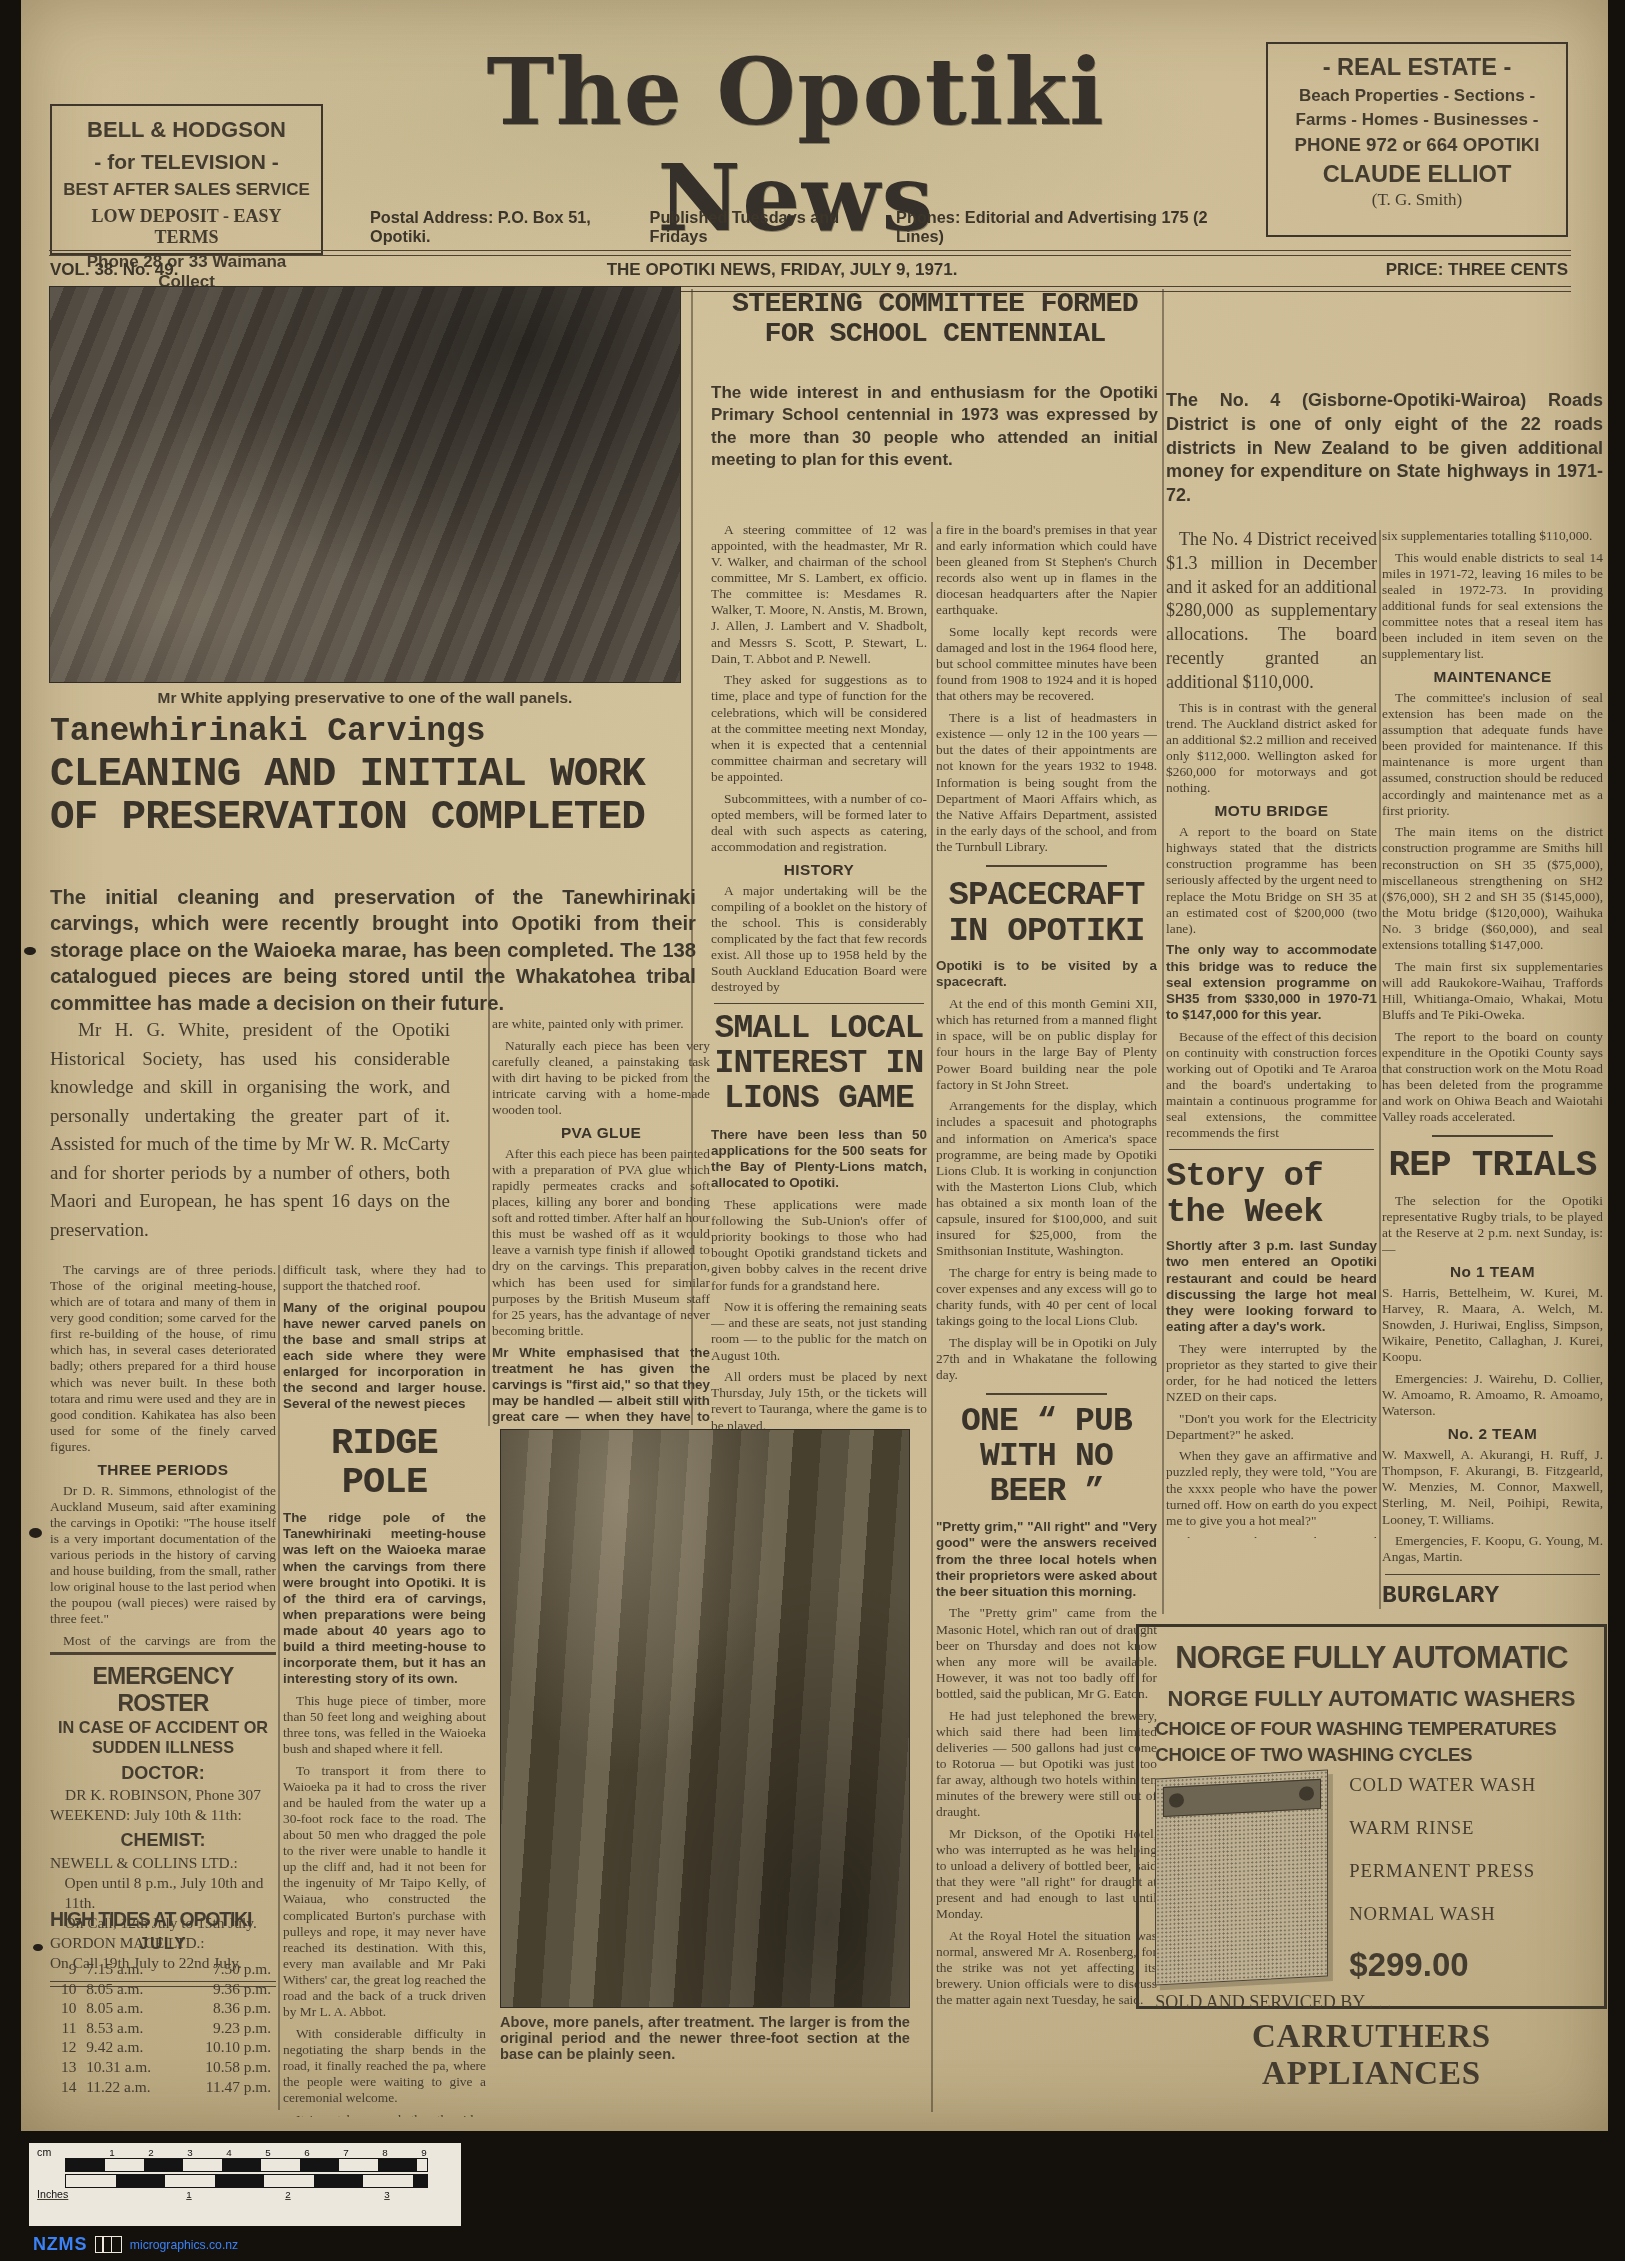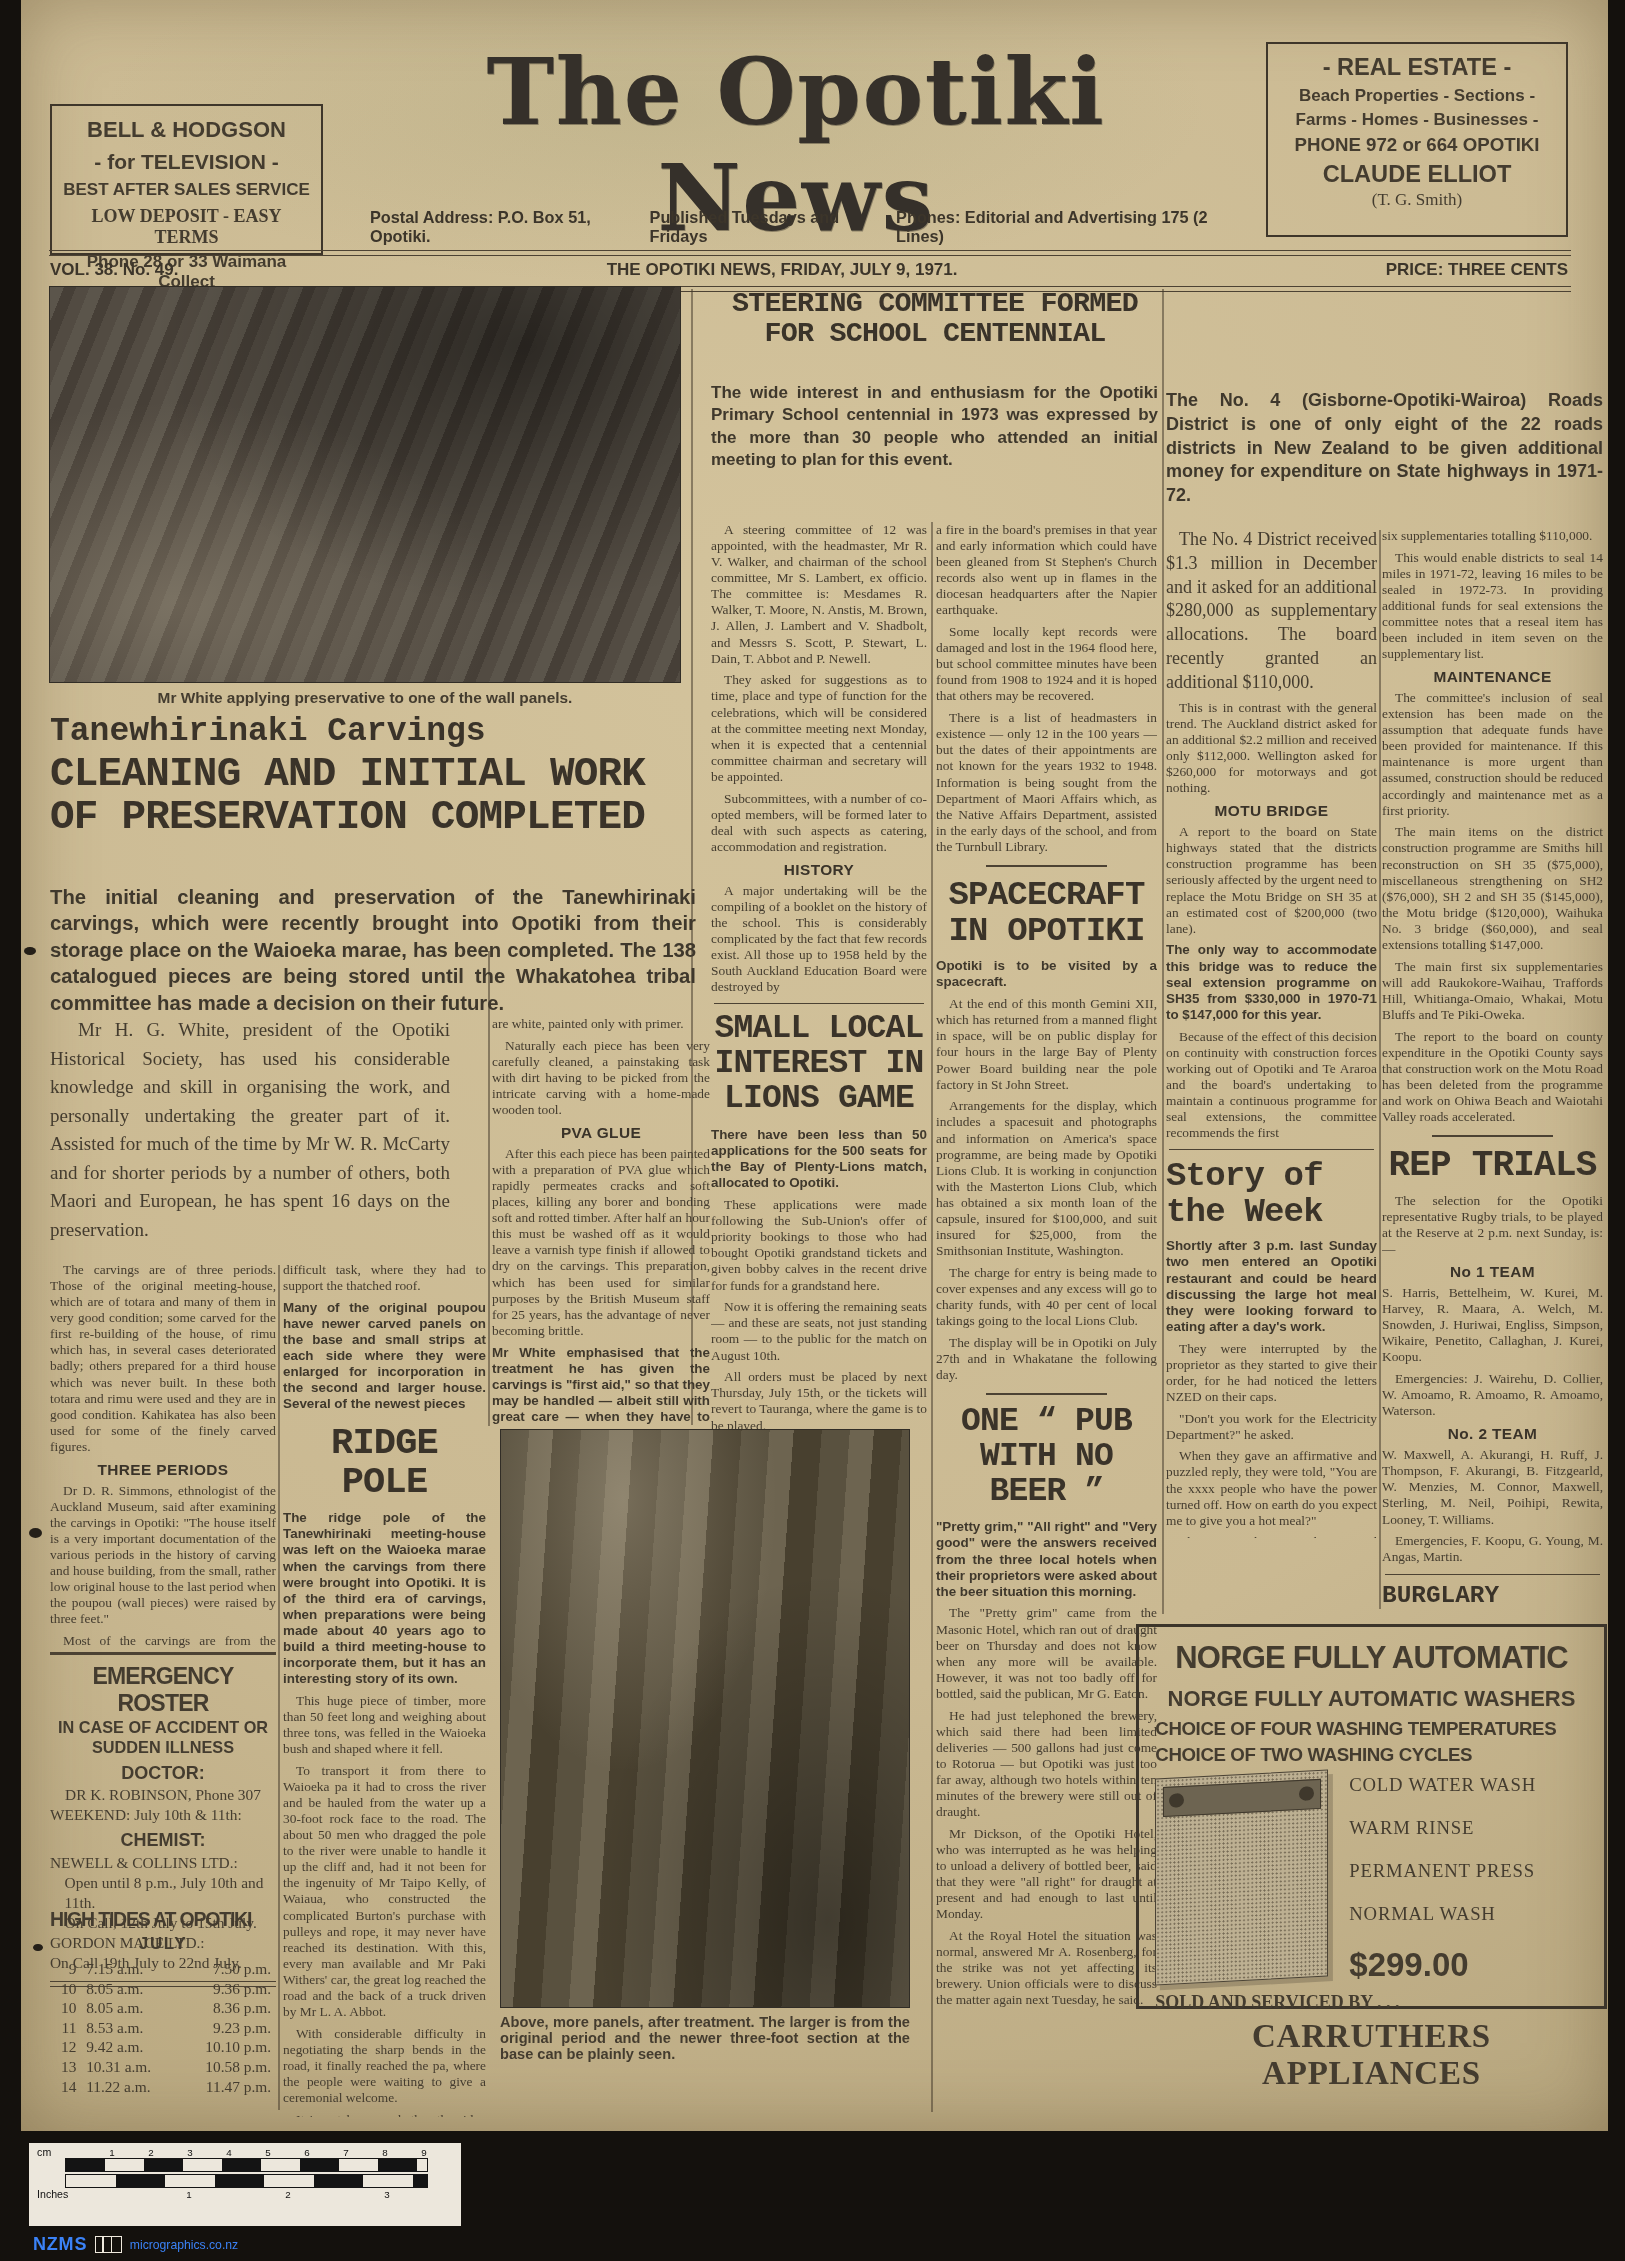--- a/index.html
+++ b/index.html
@@ -112,33 +112,33 @@
   #norge .flex{display:flex;margin-top:8.1px;}
   .washer{position:relative;width:171px;height:205px;border:1.6px solid #4a4234;
     background:radial-gradient(#756a55 0.8px, transparent 1px) 0 0/4.1px 4.1px, #bdb092;
     transform:skewY(-3deg);box-shadow:4.9px 4.9px 0 rgba(60,50,38,.25);}
   .washer .panel{position:absolute;top:8.1px;left:6.5px;right:6.5px;height:28px;background:#6d6451;border:0.8px solid #3f382c;}
   .washer .knob{position:absolute;top:14.6px;width:14.6px;height:14.6px;border-radius:50%;background:#3f382c;}
   .washer .k1{left:13px;} .washer .k2{right:13px;}
   #norge .feats{flex:1;padding-left:21px;}
   #norge .feat{font-size:18.7px;letter-spacing:0.8px;margin-bottom:21px;}
   #norge .price{font:bold 33px "Liberation Sans",sans-serif;margin-top:3.3px;}
-  #norge .sold{font-size:18px;margin-top:8.1px;font-weight:bold;}
+  #norge .sold{font-size:18px;margin-top:8.1px;}
   #norge .dealer{font:bold 33px "Liberation Serif",serif;text-align:center;letter-spacing:0.8px;margin-top:4.9px;}
 
   
   #ruler{left:29px;top:2143px;width:432px;height:83px;background:#ece7dc;padding:3.3px 8.1px;box-sizing:border-box;}
   #ruler .lab{font:10.6px "Liberation Sans",sans-serif;color:#111;}
   .nums{display:flex;margin-left:24.4px;font:9.8px "Liberation Sans",sans-serif;color:#111;}
   .nums.cm span{width:39px;text-align:right;}
   .nums.in span{width:99px;text-align:right;}
   .bar{height:12.2px;margin-left:28px;width:361px;border:0.8px solid #151515;}
   .bar.cm{background:repeating-linear-gradient(90deg,#141414 0 39px,#ece7dc 39px 78px);}
   .bar.in{background:repeating-linear-gradient(90deg,#ece7dc 0 50px,#141414 50px 99px);margin-top:1.6px;}
-  #ruler .row2{display:flex;align-items:center;}
+  #ruler .row2{display:flex;align-items:center;text-decoration:underline;}
   #brand{left:33px;top:2234px;display:flex;align-items:center;gap:8.1px;color:#3b82f6;}
   #brand .bn{font:bold 18px "Liberation Sans",sans-serif;letter-spacing:0.8px;}
   #brand .bg{width:24.4px;height:14.6px;border:1.6px solid #efe9dd;
      background:linear-gradient(90deg,transparent 0 6.5px,#efe9dd 6.5px 8.1px,transparent 8.1px 14.6px,#efe9dd 14.6px 16.3px,transparent 16.3px);}
   #brand .bs{font:12.2px "Liberation Sans",sans-serif;}
 </style>
 </head>
 <body>
 
 <div class="page">

